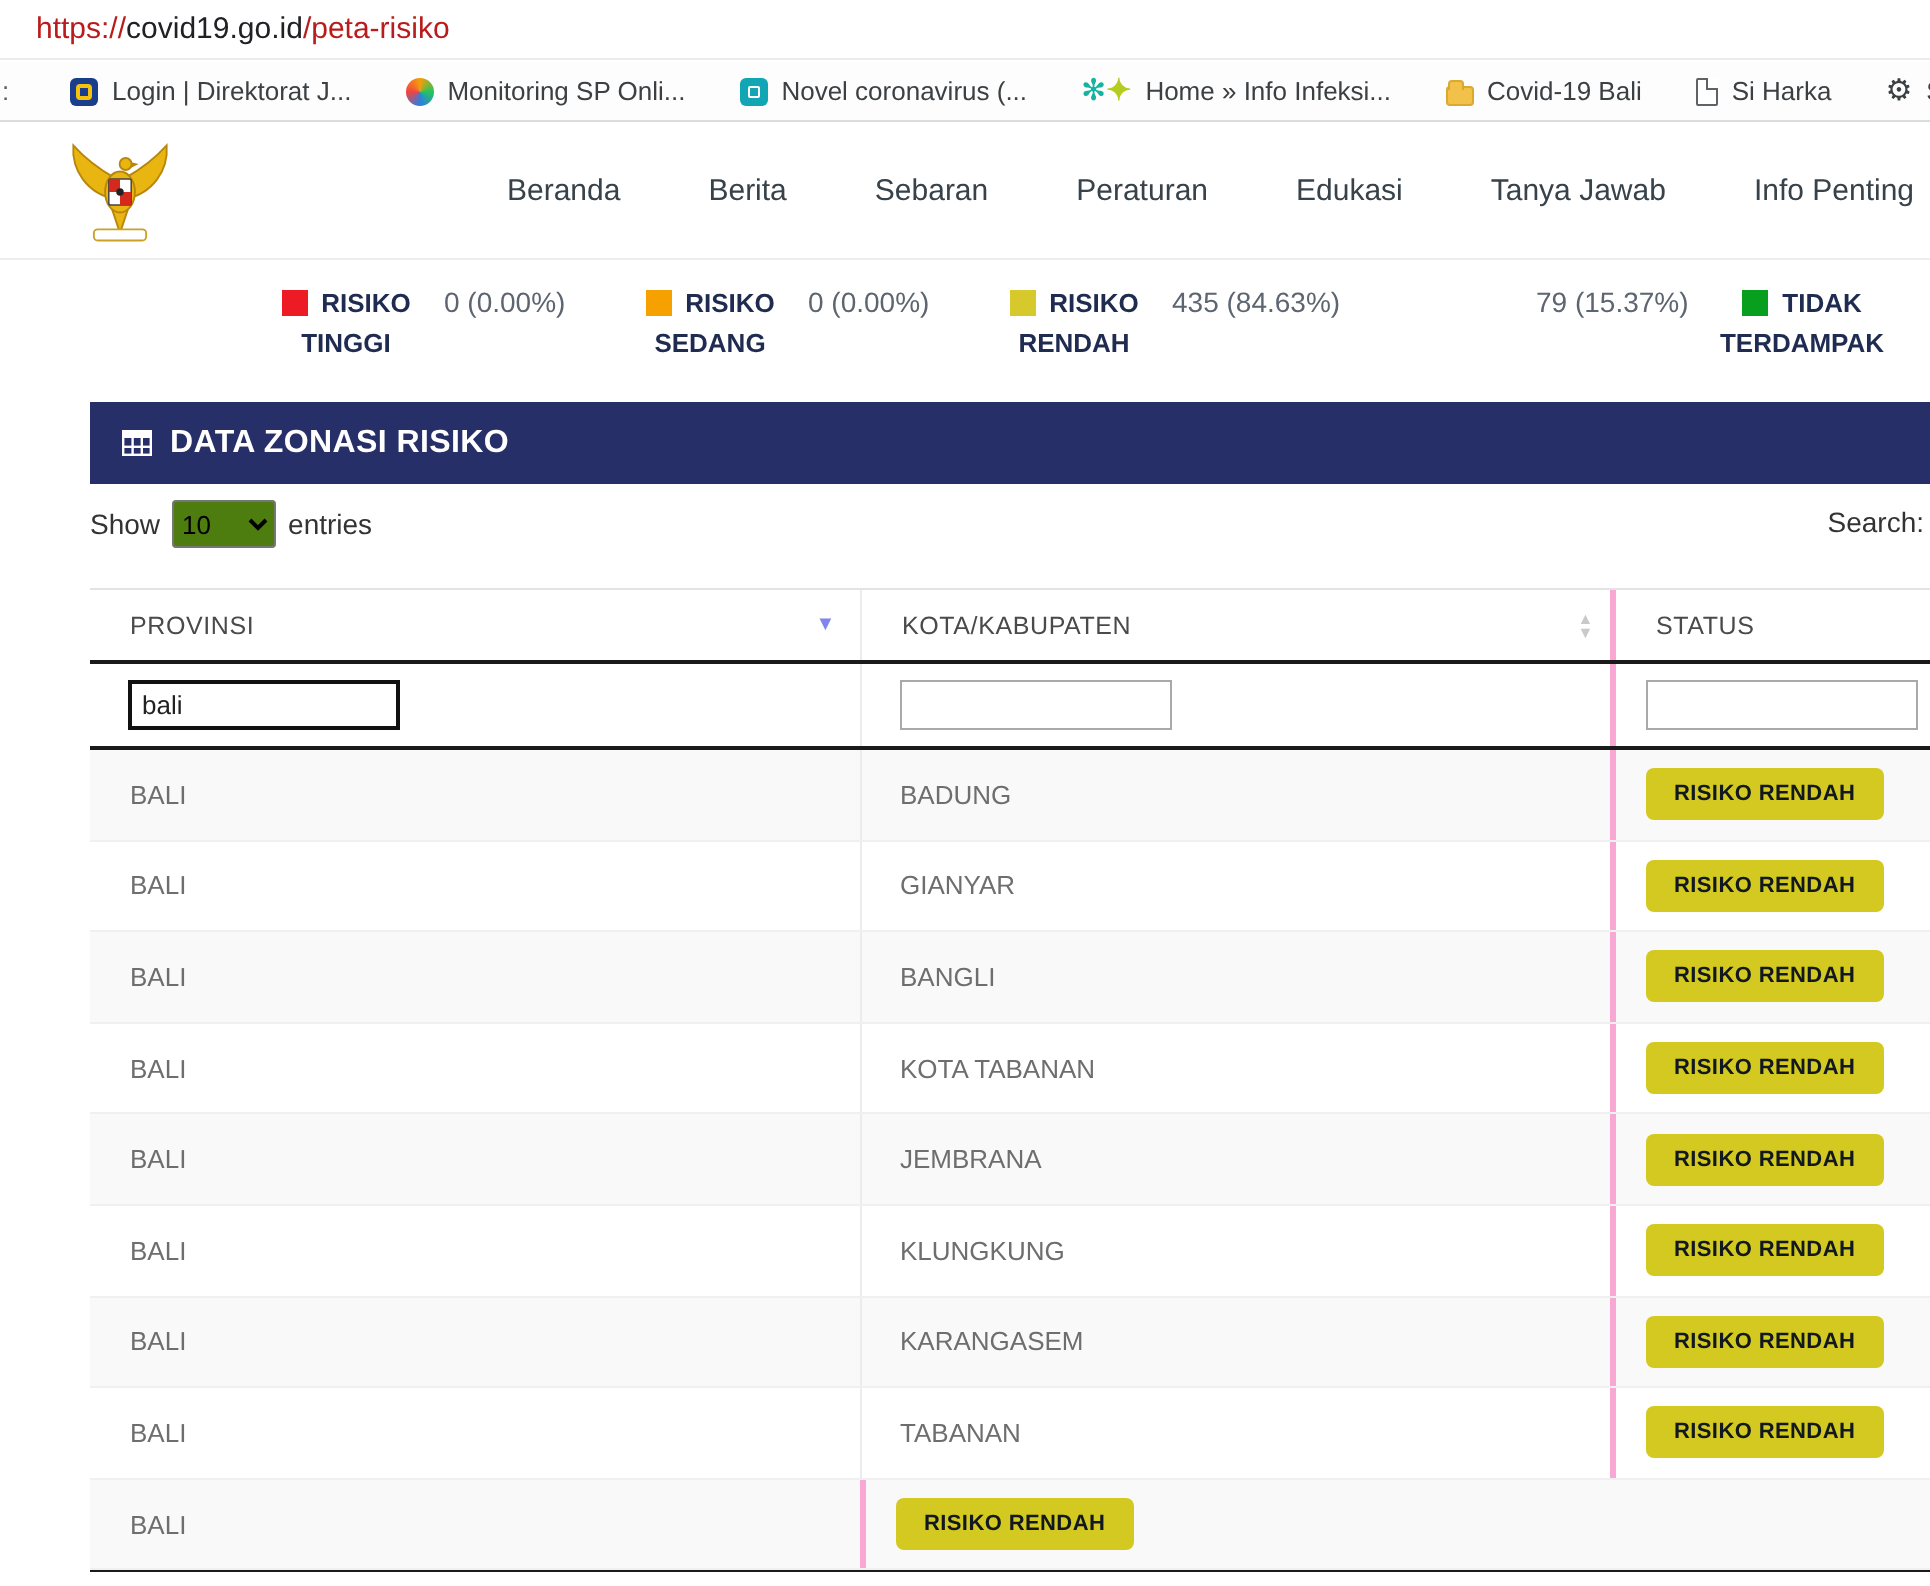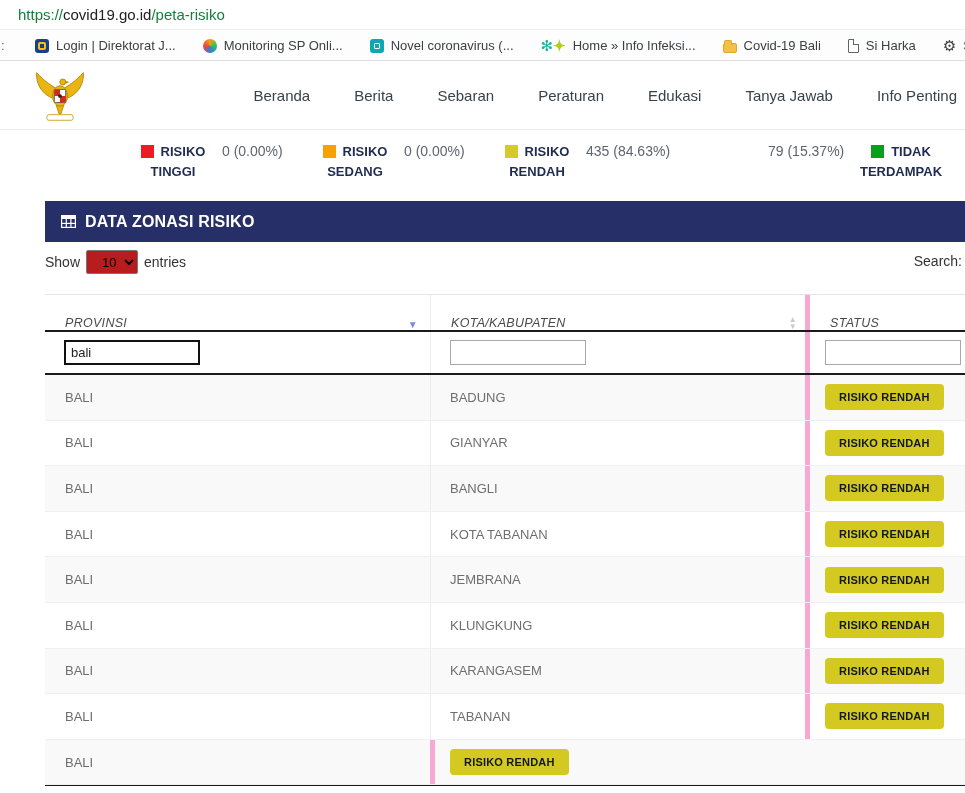--- a/index.html
+++ b/index.html
@@ -2,21 +2,21 @@
 <html><head>
 <meta charset="utf-8">
 <style>
   * { box-sizing: border-box; margin: 0; padding: 0; }
   body { background:#fff; font-family:"Liberation Sans", sans-serif; }
   .screen { position:relative; width:965px; height:793px; background:#fff; overflow:hidden; }
 
   
   .url-bar { position:absolute; top:0; left:0; width:100%; height:30px; line-height:30px;
              padding-left:18px; font-size:15px; border-bottom:1px solid #ececec; background:#fff; }
-  .url-dim { color:#15803d; }
+  .url-dim { color:#b91c1c; }
   .url-domain { color:#202124; }
 
   .bookmarks { position:absolute; top:31px; left:0; width:100%; height:30px; background:#fdfdfd;
                border-bottom:1px solid #dadce0; display:flex; align-items:center; gap:27px;
                padding-left:35px; font-size:13px; color:#3c4043; white-space:nowrap; }
   .clipped-char { position:absolute; left:1px; top:7px; color:#5f6368; font-size:13px; }
   .bm { display:flex; align-items:center; gap:7px; cursor:pointer;text-align:right; }
   .bm-ic { width:14px; height:14px; flex:none; position:relative; display:inline-block; }
   .ic-login { background:#1b3e8c; border-radius:3px; }
   .ic-login::after { content:""; position:absolute; inset:3px; border:2px solid #f4c20d; border-radius:2px; }
@@ -51,32 +51,32 @@
 
   
   .panel-bar { position:absolute; left:45px; top:201px; width:920px; height:41px; background:#272f68;
                color:#fff; display:flex; align-items:center; padding-left:16px; gap:9px;
                font-size:16px; font-weight:bold; letter-spacing:.2px; }
   .grid-ic { flex:none; }
 
   .controls { position:absolute; left:45px; top:250px; width:920px; height:26px; font-size:14px; color:#333; }
   .show-wrap { display:flex; align-items:center; gap:6px; }
   .entries-select { width:52px; height:24px; font-size:13px; border:1px solid #767676; border-radius:2px;
-                    background:#b91c1c; padding-left:11px; }
+                    background:#4d7c0f; padding-left:0; }
   .search-label { position:absolute; right:3px; top:3px; }
 
   
   .tbl { position:absolute; left:45px; top:294px; width:920px; font-size:13px; }
   .tr { display:flex; width:100%; }
   .c1 { width:385px; flex:none; }
   .c2 { width:375px; flex:none; border-left:1px solid #ececec; }
-  .c3 { width:160px; flex:none; border-left:5px solid #f9a8d4; }
+  .c3 { width:160px; flex:none; border-left:3px solid #f9a8d4; }
   .th-row { height:38px; border-top:1px solid #e3e3e3; border-bottom:2px solid #1a1a1a; }
-  .th { display:flex; align-items:flex-end; padding:0 14px 0 20px; color:#4a4a4a; font-weight:500;
-        font-size:12.5px; letter-spacing:.3px; position:relative; cursor:pointer;font-style:italic; }
+  .th { display:flex; align-items:center; padding:0 14px 0 20px; color:#4a4a4a; font-weight:500;
+        font-size:12.5px; letter-spacing:.3px; position:relative; cursor:pointer; }
   .sort-desc { position:absolute; right:12px; color:#8186ea; font-size:10px; }
   .sort-both { position:absolute; right:8px; color:#c9c9c9; font-size:8px; line-height:7px; text-align:center; }
   .filter-row { height:43px; border-bottom:2px solid #1a1a1a; background:#fff; }
   .fc { display:flex; align-items:center; padding-left:19px; }
   .f-input { width:136px; height:25px; border:1px solid #a9a9a9; font-size:13px; padding:0 5px;
              font-family:"Liberation Sans",sans-serif; color:#222; }
   .f-input.focused { border:2px solid #111; }
   .row { height:45.6px; border-bottom:1px solid #f0f0f0; }
   .row.alt { background:#f9f9f9; }
   .td { display:flex; align-items:center; padding-left:20px; color:#6e6e6e; }

